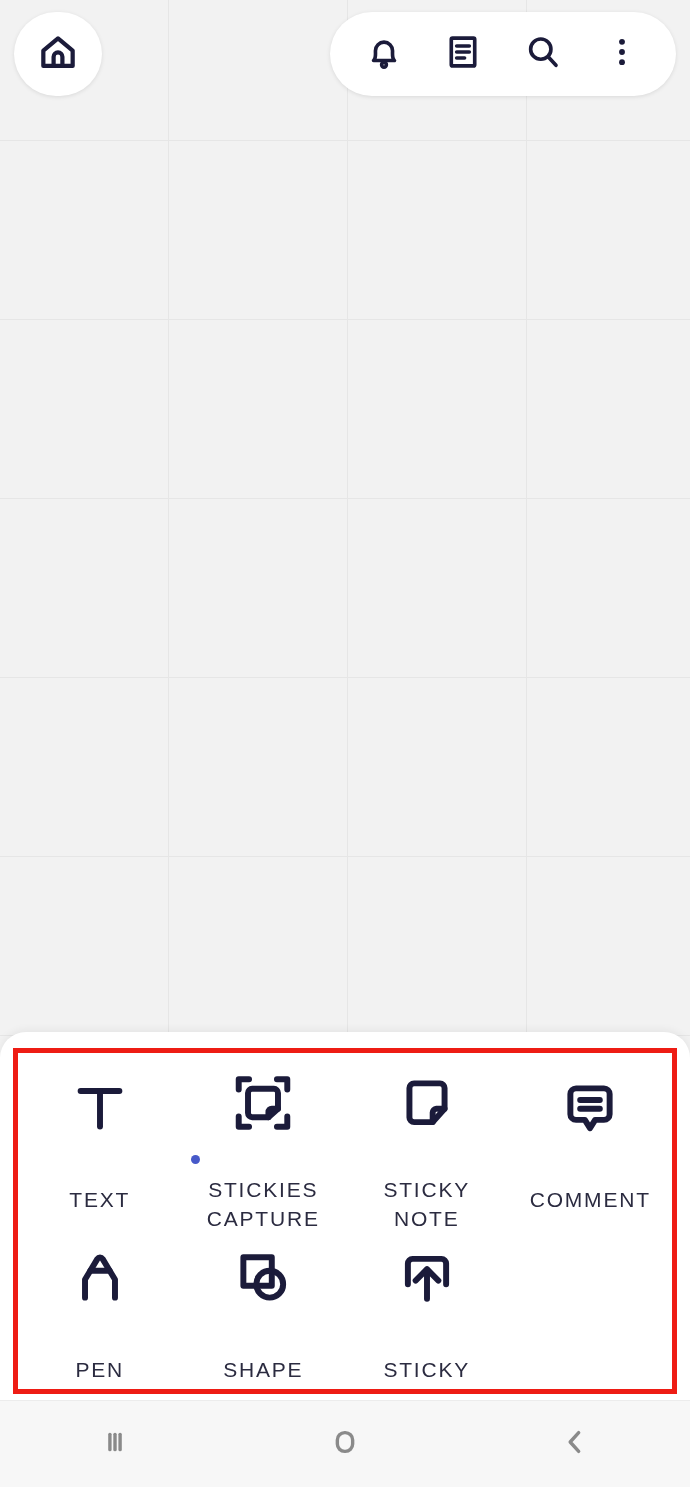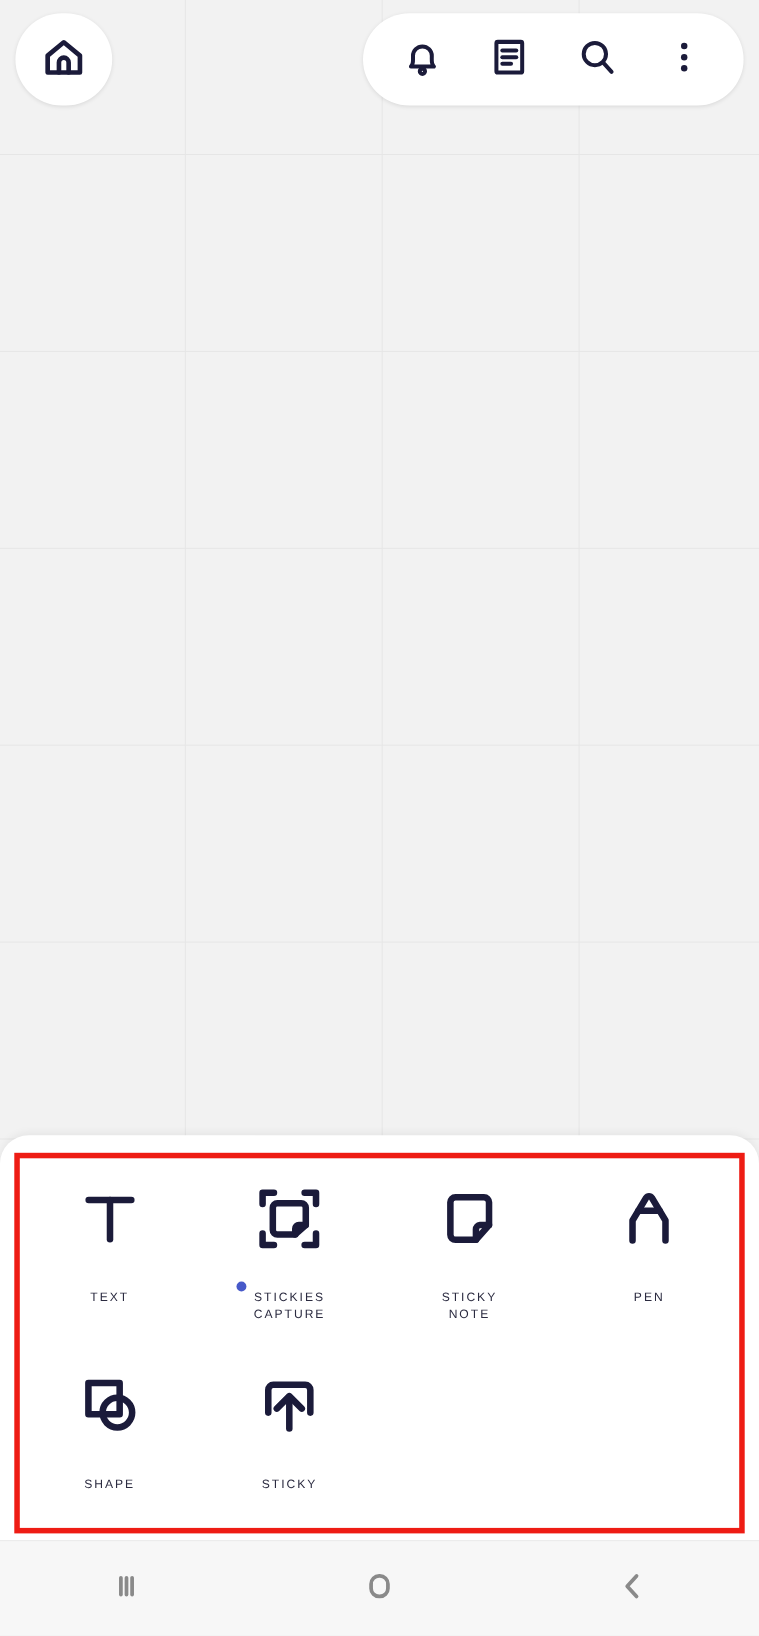--- a/index.html
+++ b/index.html
@@ -142,21 +142,21 @@
 
   .tool-icon {
     height: 72px;
     display: flex;
     align-items: center;
     justify-content: center;
   }
 
   .tool-label {
     margin-top: 14px;
-    font-size: 11px;
+    font-size: 21px;
     letter-spacing: 1.8px;
     color: #2b2b40;
     text-align: center;
     line-height: 1.35;
     white-space: pre-line;
     position: relative;
   }
 
   .tool-label.has-badge { padding-left: 0; }
 
@@ -302,20 +302,32 @@
               <path class="ink" d="M5.2 6.2 A1.8 1.8 0 0 1 7 4.4 L17 4.4 A1.8 1.8 0 0 1 18.8 6.2 L18.8 14.2 L14.2 19.4 L7 19.4 A1.8 1.8 0 0 1 5.2 17.6 Z"></path>
               <path class="ink" d="M18.8 14.2 L15.6 14.2 A1.5 1.5 0 0 0 14.2 15.7 L14.2 19.4"></path>
             </svg>
           </div>
           <div class="tool-label">
             <span class="label-inner">STICKY
 NOTE</span>
           </div>
         </div>
 
+        <div class="tool">
+          <div class="tool-icon">
+            <svg width="62" height="62" viewBox="0 0 24 24">
+              <path class="ink" d="M4.4 6.6 A2.2 2.2 0 0 1 6.6 4.4 L17.4 4.4 A2.2 2.2 0 0 1 19.6 6.6 L19.6 14.4 A2.2 2.2 0 0 1 17.4 16.6 L14 16.6 L12 19.8 L10 16.6 L6.6 16.6 A2.2 2.2 0 0 1 4.4 14.4 Z"></path>
+              <line class="ink" x1="8.2" y1="8.9" x2="15.8" y2="8.9"></line>
+              <line class="ink" x1="8.2" y1="12.3" x2="15.8" y2="12.3"></line>
+            </svg>
+          </div>
+          <div class="tool-label">
+            <span class="label-inner">COMMENT</span>
+          </div>
+        </div>
 
         <div class="tool">
           <div class="tool-icon">
             <svg width="62" height="62" viewBox="0 0 24 24">
               <path class="ink" d="M6.2 19.6 L6.2 12.6 L11 4.6 A1.2 1.2 0 0 1 13 4.6 L17.8 12.6 L17.8 19.6"></path>
               <line class="ink" x1="8.3" y1="9.2" x2="15.7" y2="9.2"></line>
             </svg>
           </div>
           <div class="tool-label">
             <span class="label-inner">PEN</span>

